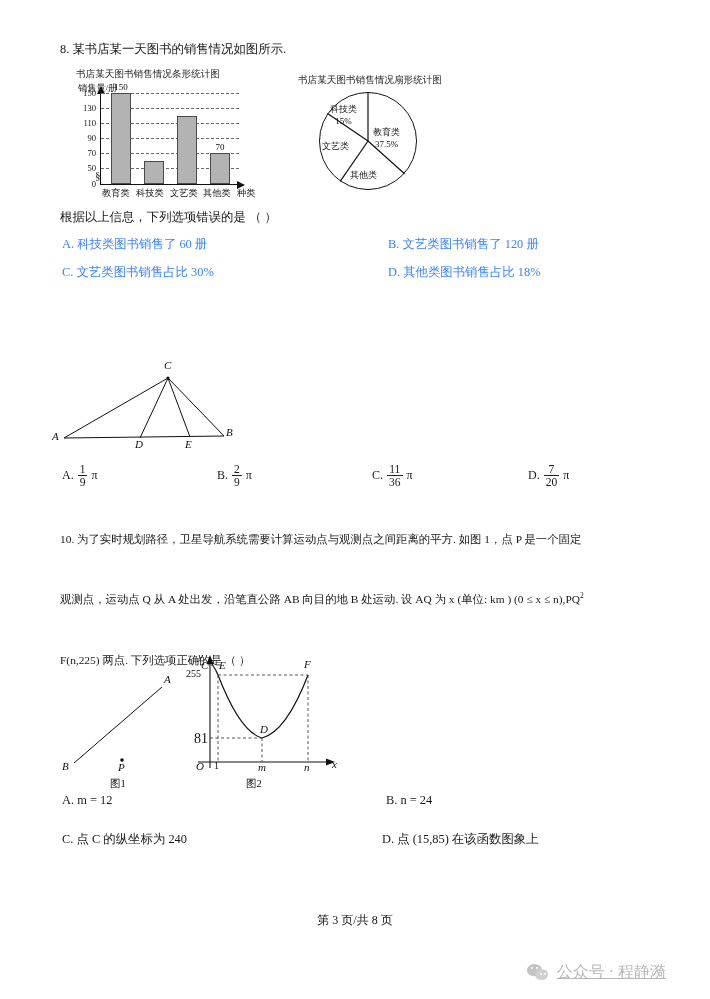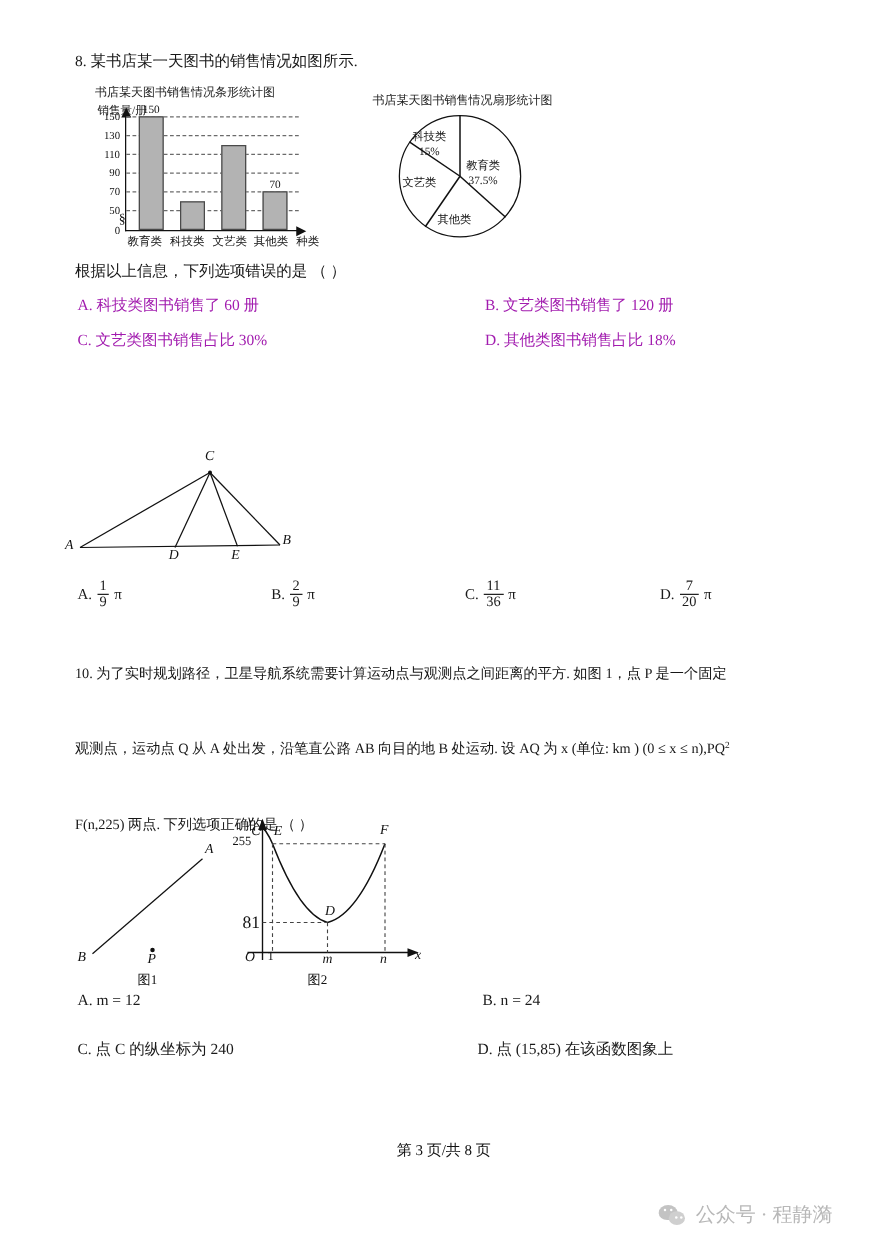--- a/index.html
+++ b/index.html
@@ -8,21 +8,21 @@
     background:#ffffff;
     font-family:"Liberation Serif","DejaVu Serif",serif;
     color:#1a1a1a;
     position:relative;
     overflow:hidden;
   }
   .page{position:absolute;left:0;top:0;width:710px;height:999px;}
 
   
   .qtext{font-size:12.4px;line-height:26px;color:#171717;}
-  .opt{font-size:12.4px;color:#a21caf;}
+  .opt{font-size:12.4px;color:#3b82f6;}
   .frac{display:inline-block;vertical-align:middle;text-align:center;line-height:1.05;font-size:11.5px;margin:0 1px;position:relative;top:-1px;}
   .frac .n{display:block;padding:0 2px;}
   .frac .d{display:block;border-top:1px solid #222;padding:0 2px;}
 
   
   #q8-stem{position:absolute;left:60px;top:36px;}
   #charts{position:absolute;left:60px;top:68px;width:600px;height:140px;}
 
   .chart-title{font-size:9.6px;color:#1d1d1d;white-space:nowrap;}
   #bar-title{position:absolute;left:16px;top:0px;}
@@ -62,21 +62,21 @@
   #fig1{position:absolute;left:62px;top:655px;width:150px;height:135px;}
   #fig2{position:absolute;left:190px;top:650px;width:165px;height:140px;}
   .figcap{position:absolute;font-size:10.5px;color:#111;}
 
   #q10-opts{position:absolute;left:62px;top:793px;width:620px;height:60px;}
   #q10-opts .o{position:absolute;font-size:12.4px;white-space:nowrap;}
 
   
   #footer{position:absolute;left:0;top:912px;width:710px;text-align:center;font-size:12px;color:#111;}
   #wm-bar{position:absolute;left:0;top:955px;width:710px;height:44px;background:#ffffff;}
-  #watermark{position:absolute;right:44px;top:962px;display:flex;align-items:center;gap:8px;color:#b8b8b8;font-size:16px;}
+  #watermark{position:absolute;right:44px;top:962px;display:flex;align-items:center;gap:8px;color:#b8b8b8;font-size:16px;text-decoration:underline;}
   .wechat{width:22px;height:18px;position:relative;}
   .wechat .b1{position:absolute;left:0;top:0;width:15px;height:12px;background:#c3c3c3;border-radius:50% 50% 45% 45%;}
   .wechat .b2{position:absolute;left:8px;top:5px;width:13px;height:11px;background:#cfcfcf;border-radius:50%;}
   .wechat .d{position:absolute;width:2px;height:2px;background:#fff;border-radius:50%;}
   sup{font-size:7.5px;vertical-align:super;}
 </style>
 </head>
 <body>
 
 <div class="page">

